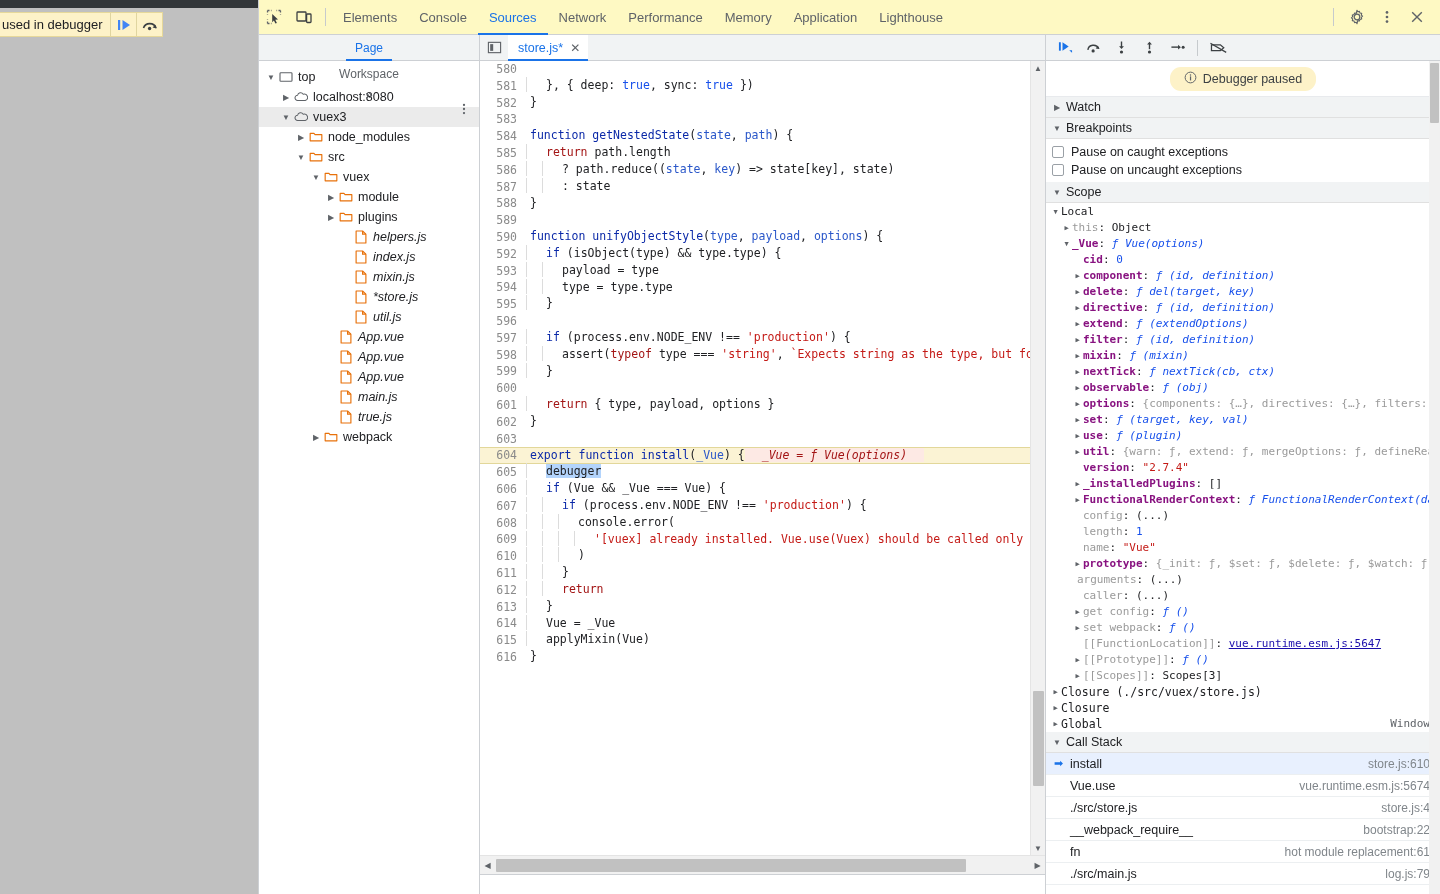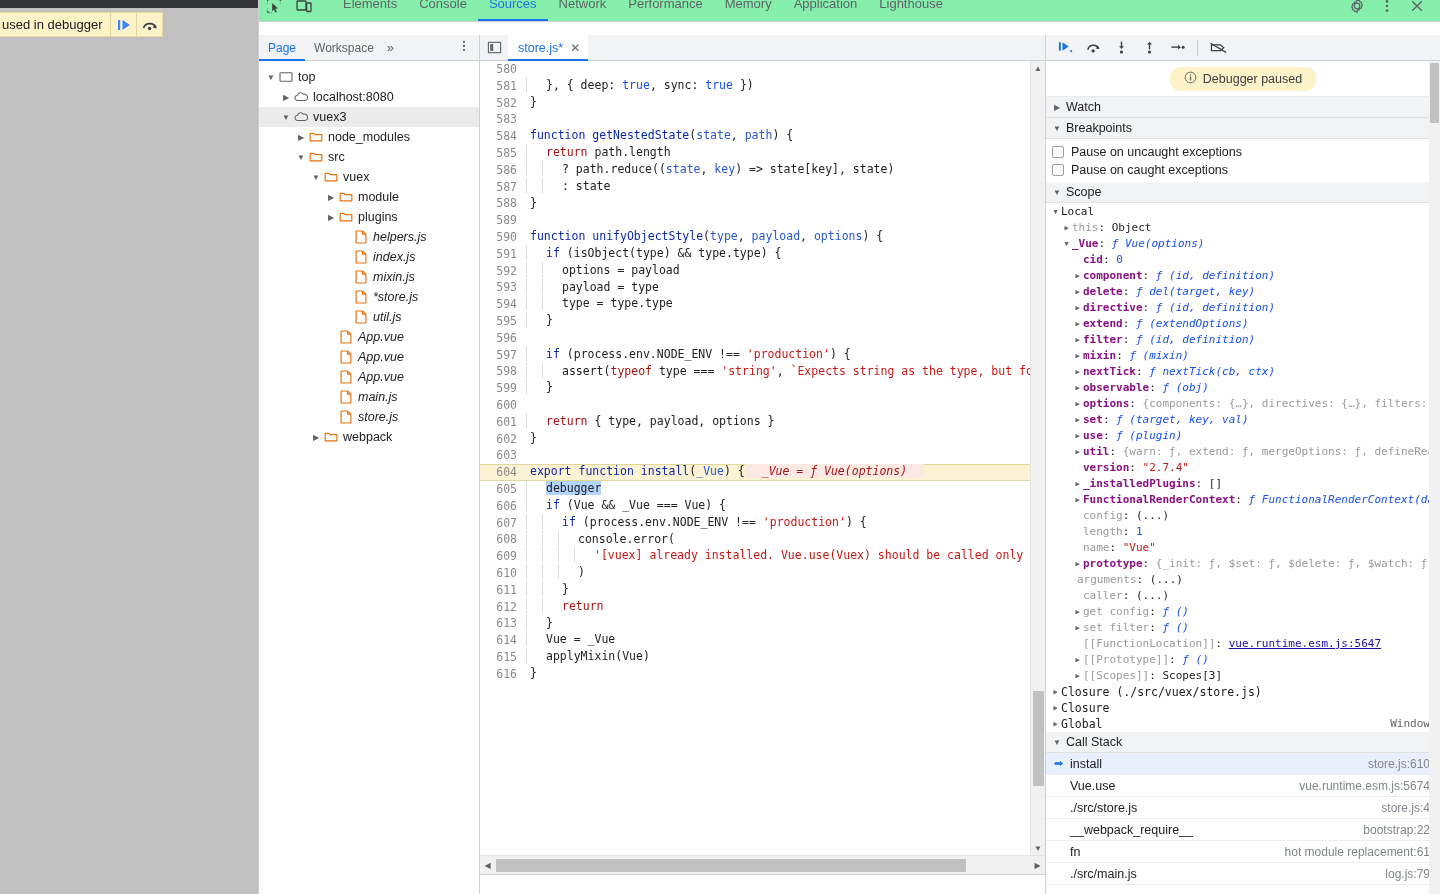--- a/index.html
+++ b/index.html
@@ -40,22 +40,22 @@
 
   
   .devtools {
     position: absolute; left: 258px; top: 0; width: 1182px; height: 894px;
     background: #ffffff;
     border-left: 1px solid #cdd0d4;
   }
 
   
   .dt-tabbar {
-    position: relative; height: 22px; background: #86efac;
-    display: flex; align-items: flex-end;
+    position: relative; height: 35px; background: #fef9c3;
+    display: flex; align-items: center;
     border-bottom: 1px solid #cdd0d4;
   }
   .tb-icon {
     width: 30px; height: 30px; display: flex; align-items: center;
     justify-content: center; cursor: pointer;
   }
   .tb-sep {
     width: 1px; height: 18px; background: #c6cacd; margin: 0 6px;
   }
   .dt-tab {
@@ -80,21 +80,21 @@
   }
 
   
   .navigator {
     width: 221px; flex: 0 0 221px; background: #ffffff;
     border-right: 1px solid #cdd0d4;
     display: flex; flex-direction: column;
   }
   .nav-tabbar {
     height: 26px; background: #f1f3f4; display: flex; align-items: center;
-    border-bottom: 1px solid #cdd0d4; position: relative;
+    border-bottom: 1px solid #cdd0d4; position: relative; flex-direction: column;
   }
   .nav-tab {
     padding: 0 9px; height: 26px; line-height: 26px; font-size: 12px;
     color: #5f6368; position: relative; cursor: pointer;
   }
   .nav-tab.active { color: #1a73e8; }
   .nav-tab.active::after {
     content: ""; position: absolute; left: 0; right: 0; bottom: 0;
     height: 2px; background: #1a73e8;
   }
@@ -540,21 +540,21 @@
               <span class="tlabel ital">main.js</span>
             </div>
             <div class="tnode" style="padding-left: 66px;">
               <span class="tri empty">▶</span>
               <span class="ticon">
                 <svg width="12" height="14" viewBox="0 0 13 15">
                   <path d="M1.2 1 h7 l3.6 3.4 v9.6 h-10.6 Z" stroke="#e8710a" stroke-width="1.25" fill="none" stroke-linejoin="round"></path>
                   <path d="M8.2 1 v3.4 h3.6" stroke="#e8710a" stroke-width="1.25" fill="none"></path>
                 </svg>
               </span>
-              <span class="tlabel ital">store.js</span>
+              <span class="tlabel ital">true.js</span>
             </div>
             <div class="tnode" style="padding-left: 51px;">
               <span class="tri">▶</span>
               <span class="ticon">
                 <svg width="14" height="12" viewBox="0 0 16 14">
                   <path d="M1.2 11.5 V2.8 h4.4 l1.3 1.5 h7.9 v7.2 Z" stroke="#e8710a" stroke-width="1.35" fill="none" stroke-linejoin="round"></path>
                 </svg>
               </span>
               <span class="tlabel">webpack</span>
             </div>
@@ -581,21 +581,20 @@
               <div class="cline"><span class="lno">581</span><span class="ctext"><span style="padding-left:4px">}</span></span></div>
               <div class="cline"><span class="lno">582</span><span class="ctext"><span style="padding-left:4px"></span></span></div>
               <div class="cline"><span class="lno">583</span><span class="ctext"><span style="padding-left:4px"><span class="kw">function</span> <span class="fn">getNestedState</span>(<span class="par">state</span>, <span class="par">path</span>) {</span></span></div>
               <div class="cline"><span class="lno">584</span><span class="ctext"><span style="display:inline-block;width:16px;border-left:1px solid #dcdcdc;height:15px;vertical-align:-3px;"></span><span style="padding-left:4px"><span class="kwr">return</span> path.length</span></span></div>
               <div class="cline"><span class="lno">585</span><span class="ctext"><span style="display:inline-block;width:16px;border-left:1px solid #dcdcdc;height:15px;vertical-align:-3px;"></span><span style="display:inline-block;width:16px;border-left:1px solid #dcdcdc;height:15px;vertical-align:-3px;"></span><span style="padding-left:4px">? path.reduce((<span class="par">state</span>, <span class="par">key</span>) =&gt; state[key], state)</span></span></div>
               <div class="cline"><span class="lno">586</span><span class="ctext"><span style="display:inline-block;width:16px;border-left:1px solid #dcdcdc;height:15px;vertical-align:-3px;"></span><span style="display:inline-block;width:16px;border-left:1px solid #dcdcdc;height:15px;vertical-align:-3px;"></span><span style="padding-left:4px">: state</span></span></div>
               <div class="cline"><span class="lno">587</span><span class="ctext"><span style="padding-left:4px">}</span></span></div>
               <div class="cline"><span class="lno">588</span><span class="ctext"><span style="padding-left:4px"></span></span></div>
               <div class="cline"><span class="lno">589</span><span class="ctext"><span style="padding-left:4px"><span class="kw">function</span> <span class="fn">unifyObjectStyle</span>(<span class="par">type</span>, <span class="par">payload</span>, <span class="par">options</span>) {</span></span></div>
               <div class="cline"><span class="lno">590</span><span class="ctext"><span style="display:inline-block;width:16px;border-left:1px solid #dcdcdc;height:15px;vertical-align:-3px;"></span><span style="padding-left:4px"><span class="kw">if</span> (isObject(type) &amp;&amp; type.type) {</span></span></div>
-              <div class="cline"><span class="lno">591</span><span class="ctext"><span style="display:inline-block;width:16px;border-left:1px solid #dcdcdc;height:15px;vertical-align:-3px;"></span><span style="display:inline-block;width:16px;border-left:1px solid #dcdcdc;height:15px;vertical-align:-3px;"></span><span style="padding-left:4px">options = payload</span></span></div>
               <div class="cline"><span class="lno">592</span><span class="ctext"><span style="display:inline-block;width:16px;border-left:1px solid #dcdcdc;height:15px;vertical-align:-3px;"></span><span style="display:inline-block;width:16px;border-left:1px solid #dcdcdc;height:15px;vertical-align:-3px;"></span><span style="padding-left:4px">payload = type</span></span></div>
               <div class="cline"><span class="lno">593</span><span class="ctext"><span style="display:inline-block;width:16px;border-left:1px solid #dcdcdc;height:15px;vertical-align:-3px;"></span><span style="display:inline-block;width:16px;border-left:1px solid #dcdcdc;height:15px;vertical-align:-3px;"></span><span style="padding-left:4px">type = type.type</span></span></div>
               <div class="cline"><span class="lno">594</span><span class="ctext"><span style="display:inline-block;width:16px;border-left:1px solid #dcdcdc;height:15px;vertical-align:-3px;"></span><span style="padding-left:4px">}</span></span></div>
               <div class="cline"><span class="lno">595</span><span class="ctext"><span style="padding-left:4px"></span></span></div>
               <div class="cline"><span class="lno">596</span><span class="ctext"><span style="display:inline-block;width:16px;border-left:1px solid #dcdcdc;height:15px;vertical-align:-3px;"></span><span style="padding-left:4px"><span class="kw">if</span> (process.env.NODE_ENV !== <span class="str">'production'</span>) {</span></span></div>
               <div class="cline"><span class="lno">597</span><span class="ctext"><span style="display:inline-block;width:16px;border-left:1px solid #dcdcdc;height:15px;vertical-align:-3px;"></span><span style="display:inline-block;width:16px;border-left:1px solid #dcdcdc;height:15px;vertical-align:-3px;"></span><span style="padding-left:4px">assert(<span class="kwr">typeof</span> type === <span class="str">'string'</span>, <span class="str">`Expects string as the type, but found ${type</span></span></span></div>
               <div class="cline"><span class="lno">598</span><span class="ctext"><span style="display:inline-block;width:16px;border-left:1px solid #dcdcdc;height:15px;vertical-align:-3px;"></span><span style="padding-left:4px">}</span></span></div>
               <div class="cline"><span class="lno">599</span><span class="ctext"><span style="padding-left:4px"></span></span></div>
               <div class="cline"><span class="lno">600</span><span class="ctext"><span style="display:inline-block;width:16px;border-left:1px solid #dcdcdc;height:15px;vertical-align:-3px;"></span><span style="padding-left:4px"><span class="kwr">return</span> { type, payload, options }</span></span></div>
               <div class="cline"><span class="lno">601</span><span class="ctext"><span style="padding-left:4px">}</span></span></div>
@@ -699,25 +698,25 @@
             <span>Watch</span>
           </div>
 
           <div class="sect-header">
             <span class="caret">▼</span>
             <span>Breakpoints</span>
           </div>
           <div style="padding:4px 0 3px 0;">
             <div class="chk-row">
               <span class="chkbox"></span>
-              <span>Pause on uncaught exceptions</span>
+              <span>Pause on caught exceptions</span>
             </div>
             <div class="chk-row">
               <span class="chkbox"></span>
-              <span>Pause on caught exceptions</span>
+              <span>Pause on uncaught exceptions</span>
             </div>
           </div>
 
           <div class="sect-header">
             <span class="caret">▼</span>
             <span>Scope</span>
           </div>
           <div class="scope-list" id="scope-list">
               <div class="srow" style="padding-left: 4px;">
                 <span class="scaret">▼</span>
@@ -818,21 +817,21 @@
               <div class="srow" style="padding-left: 26px;">
                 <span class="scaret empty">▶</span>
                 <span><span class="sname plain">caller</span><span class="sp">: </span><span class="sval-plain">(...)</span></span>
               </div>
               <div class="srow" style="padding-left: 26px;">
                 <span class="scaret">▶</span>
                 <span><span class="sname plain">get config</span><span class="sp">: </span><span class="sval-fn">ƒ ()</span></span>
               </div>
               <div class="srow" style="padding-left: 26px;">
                 <span class="scaret">▶</span>
-                <span><span class="sname plain">set filter</span><span class="sp">: </span><span class="sval-fn">ƒ ()</span></span>
+                <span><span class="sname plain">set webpack</span><span class="sp">: </span><span class="sval-fn">ƒ ()</span></span>
               </div>
               <div class="srow" style="padding-left: 26px;">
                 <span class="scaret empty">▶</span>
                 <span><span class="sname plain">[[FunctionLocation]]</span><span class="sp">: </span><span class="slink">vue.runtime.esm.js:5647</span></span>
               </div>
               <div class="srow" style="padding-left: 26px;">
                 <span class="scaret">▶</span>
                 <span><span class="sname plain">[[Prototype]]</span><span class="sp">: </span><span class="sval-fn">ƒ ()</span></span>
               </div>
               <div class="srow" style="padding-left: 26px;">

